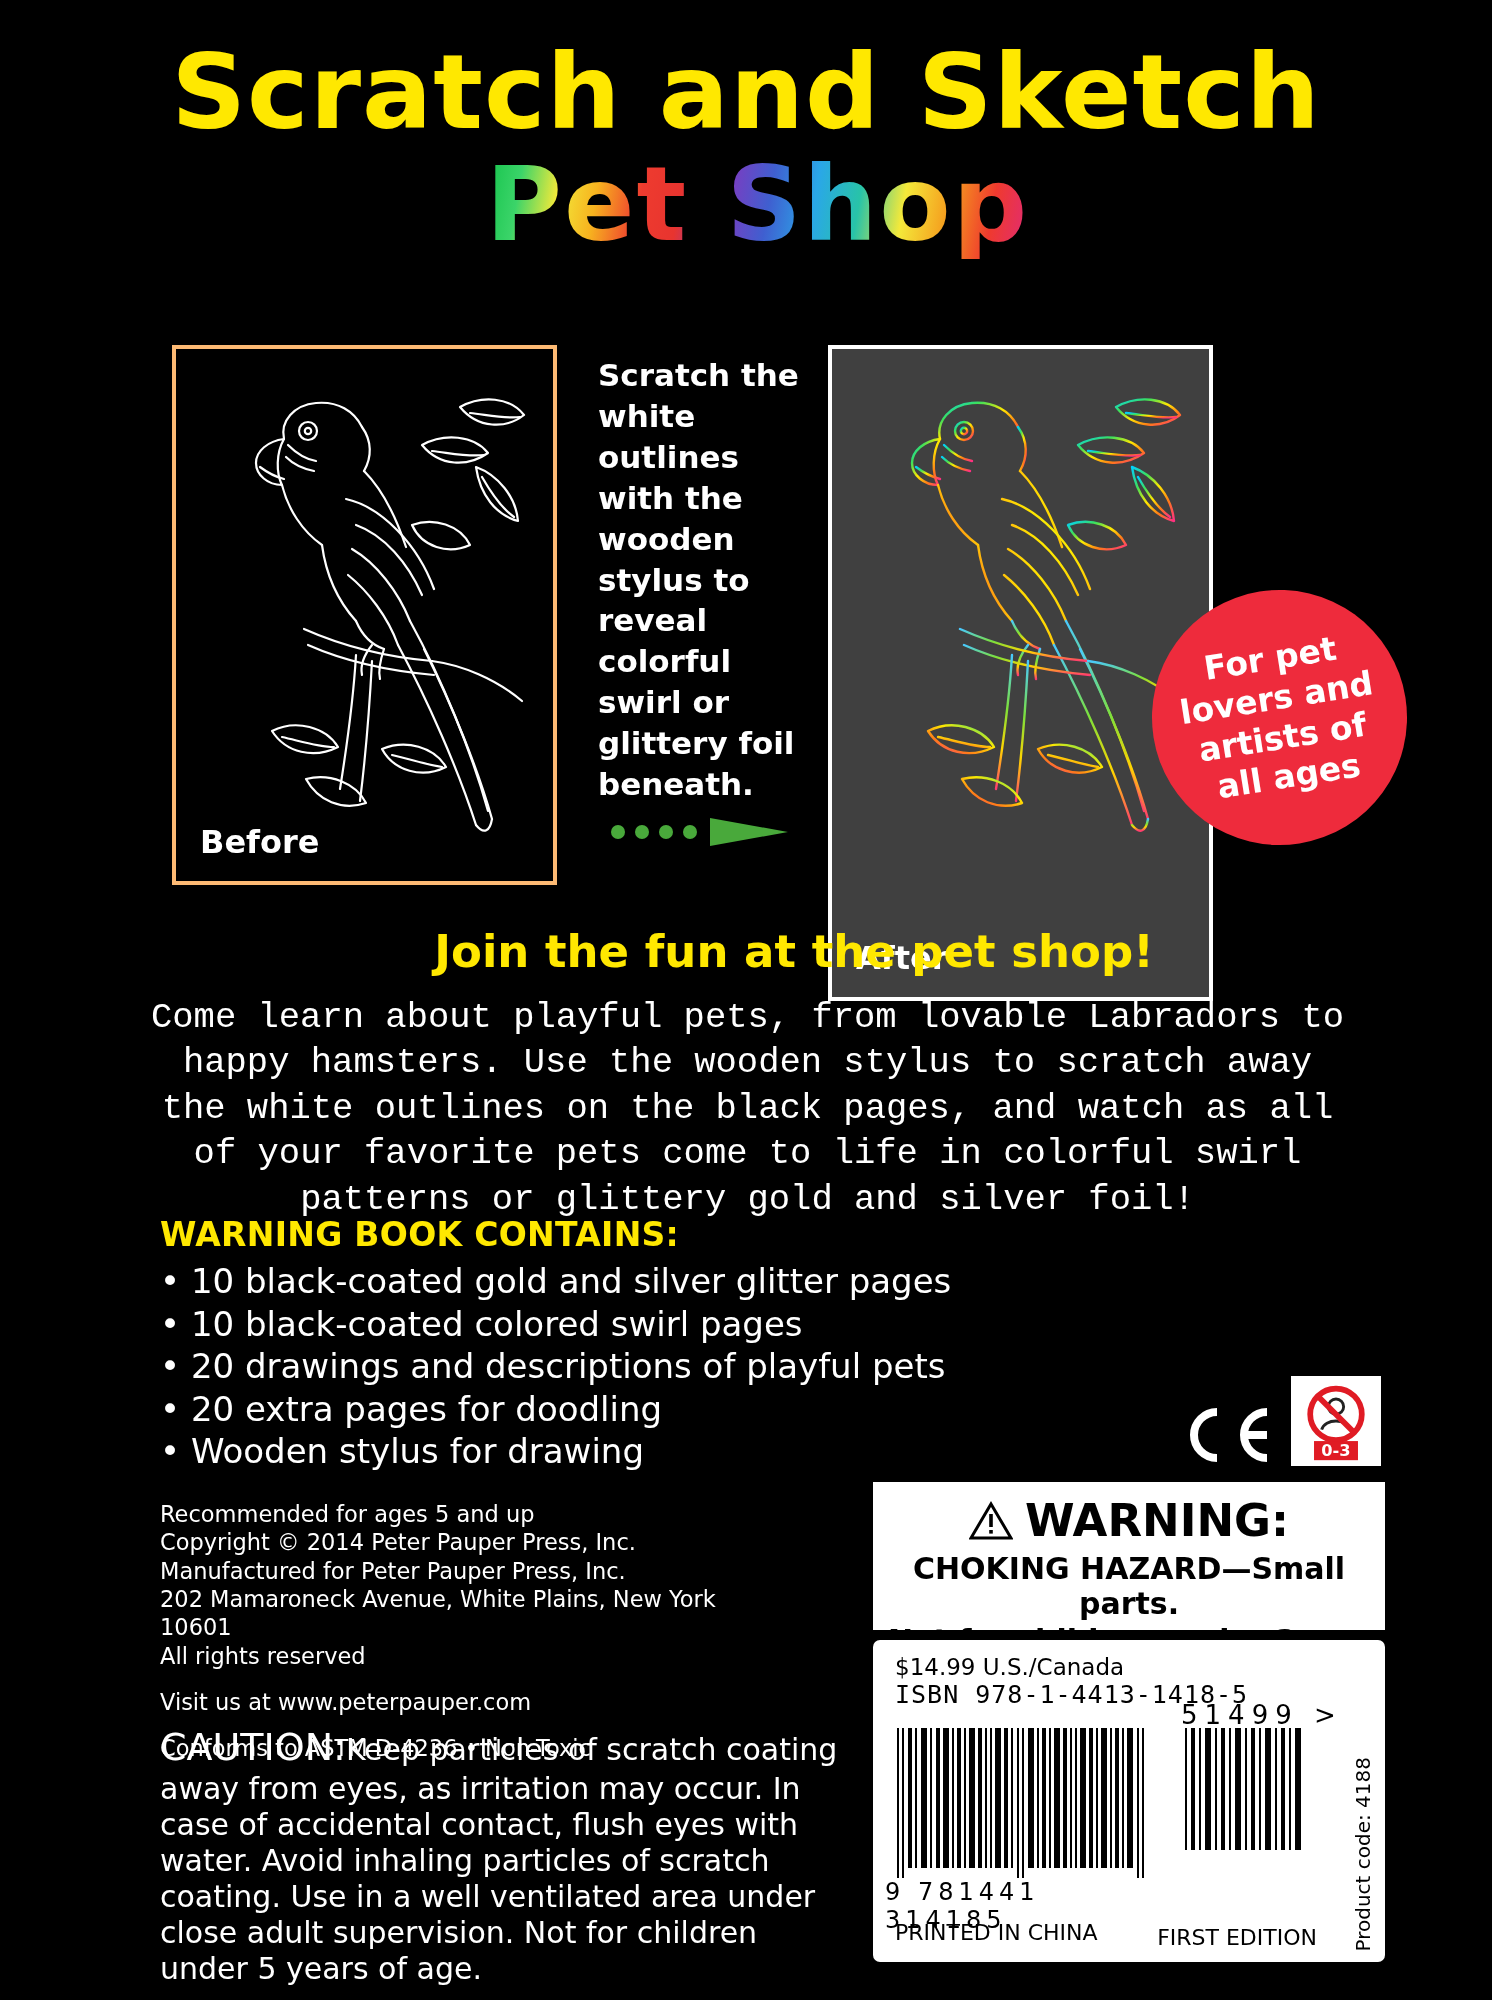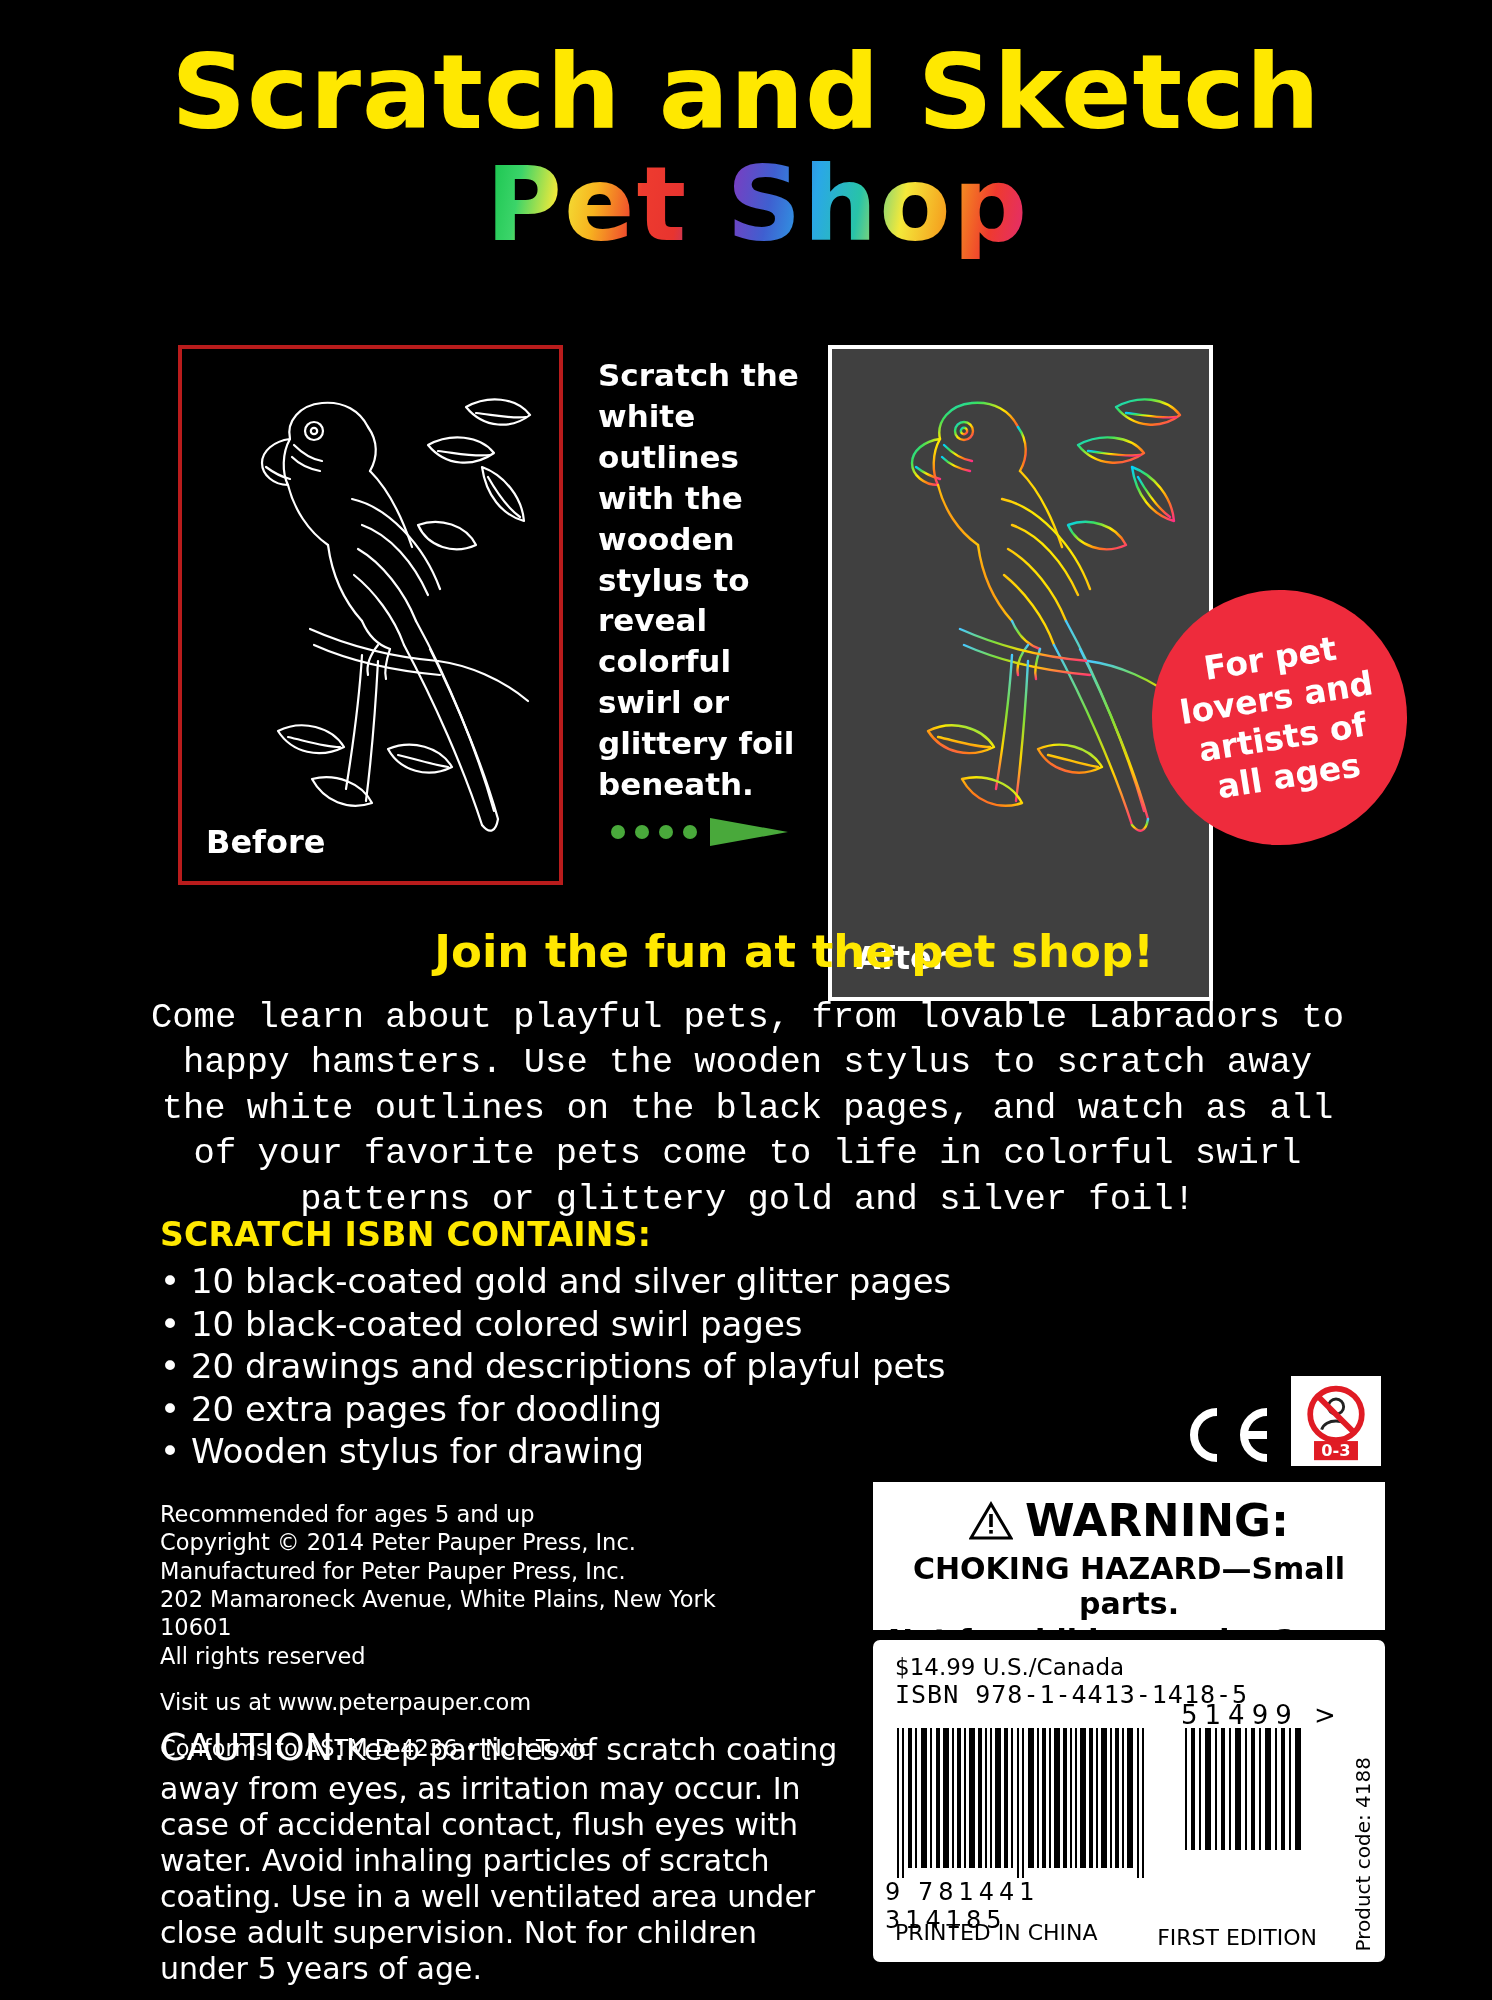--- a/index.html
+++ b/index.html
@@ -52,25 +52,25 @@
     -webkit-background-clip: text;
     background-clip: text;
     color: transparent;
     display: inline-block;
     margin-left: 23px;
   }
 
   
   #panel-before {
     position: absolute;
-    left: 178px;
+    left: 172px;
     top: 345px;
     width: 385px;
     height: 540px;
-    border: 4px solid #b91c1c;
+    border: 4px solid #fdba74;
     box-sizing: border-box;
     background: #000;
     overflow: hidden;
   }
   #panel-after {
     position: absolute;
     left: 828px;
     top: 345px;
     width: 385px;
     height: 656px;
@@ -514,21 +514,21 @@
   </div>
 
   <div id="age-badge">
     <span>For pet lovers and artists of all ages</span>
   </div>
 
   <div id="join-headline">Join the fun at the pet shop!</div>
 
   <div id="intro-paragraph">Come learn about playful pets, from lovable Labradors to happy hamsters. Use the wooden stylus to scratch away the white outlines on the black pages, and watch as all of your favorite pets come to life in colorful swirl patterns or glittery gold and silver foil!</div>
 
-  <div id="contains-heading">SCRATCH ISBN CONTAINS:</div>
+  <div id="contains-heading">WARNING BOOK CONTAINS:</div>
   <ul id="contains-list">
     <li>10 black-coated gold and silver glitter pages</li>
     <li>10 black-coated colored swirl pages</li>
     <li>20 drawings and descriptions of playful pets</li>
     <li>20 extra pages for doodling</li>
     <li>Wooden stylus for drawing</li>
   </ul>
 
   <div id="legal-block">
     <div>Recommended for ages 5 and up</div>

